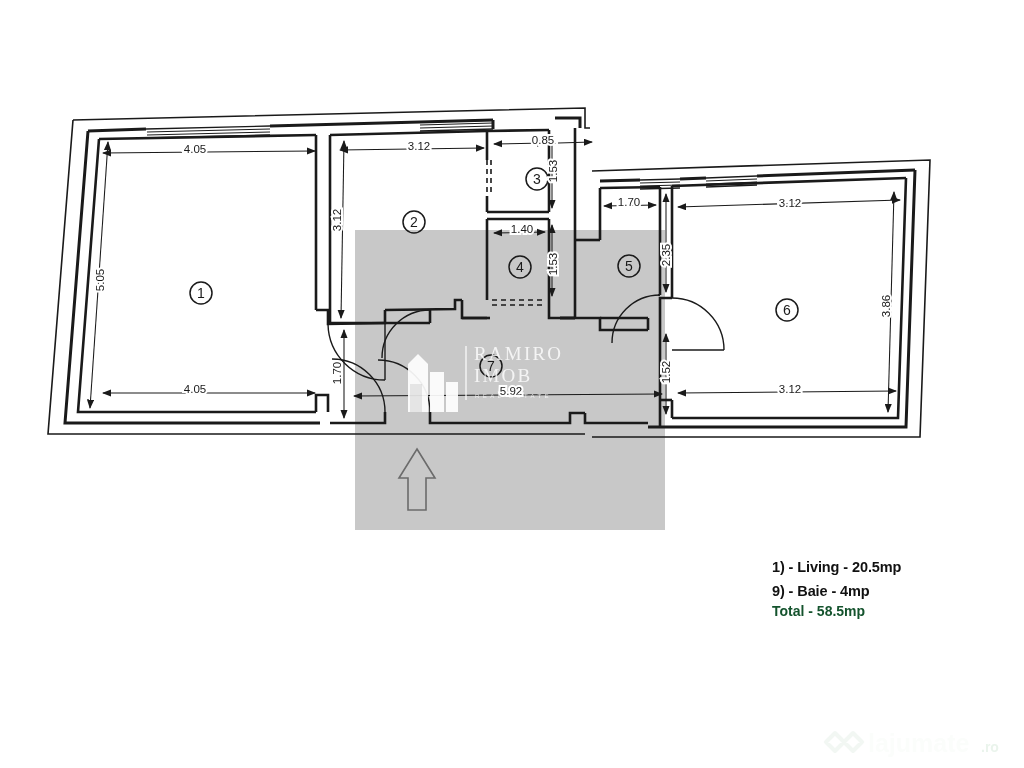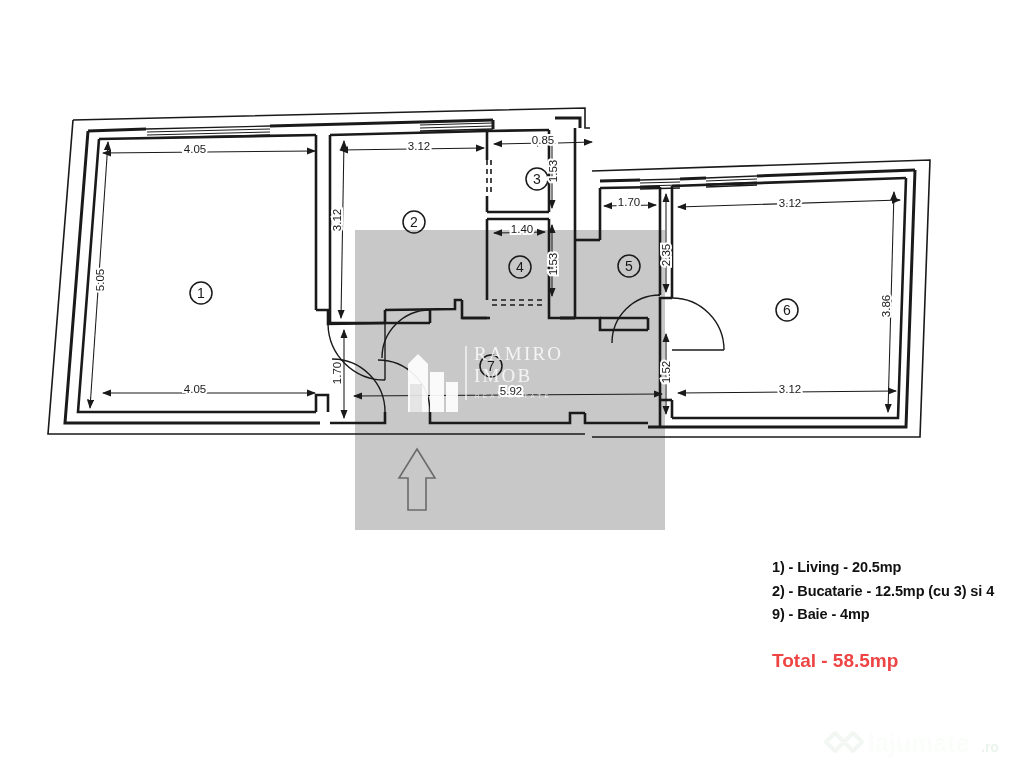--- a/index.html
+++ b/index.html
@@ -31,24 +31,23 @@
     font-family: "Liberation Sans", sans-serif;
     font-size: 14.5px;
     font-weight: bold;
     color: #111111;
     line-height: 23.5px;
     white-space: nowrap;
     letter-spacing: -0.1px;
   }
   .legend-total {
     font-family: "Liberation Sans", sans-serif;
-    font-size: 19px;
+    font-size: 14px;
     font-weight: bold;
-    color: #ef4444;
-    margin-top: 23px;
+    color: #14532d;
     white-space: nowrap;
   }
   .wm-brand {
     position: absolute;
     left: 404px;
     top: 338px;
     width: 180px;
     height: 78px;
     pointer-events: none;
   }
@@ -342,17 +341,16 @@
 
 <svg class="wm-site" viewBox="0 0 196 34">
   <path d="M4,16 L13,7 L22,16 L31,7 L40,16 L31,25 L22,16 L13,25 Z" fill="none" stroke="#f2f7f3" stroke-width="4" stroke-linejoin="round"></path>
   <text id="wm-s1" x="46" y="26" font-family="'Liberation Sans', sans-serif" font-size="25" font-weight="bold" fill="#fbfdfb">lajumate</text>
   <text id="wm-s2" x="159" y="26" font-family="'Liberation Sans', sans-serif" font-size="14" font-weight="bold" fill="#eaf4ec">.ro</text>
 </svg>
 
 <div class="legend">
   <div id="legend-items">
       <div class="legend-line">1) - Living - 20.5mp</div>
-      <div class="legend-line">2) - Bucatarie - 12.5mp (cu 3) si 4</div>
       <div class="legend-line">9) - Baie - 4mp</div>
     </div>
   <div class="legend-total">Total - 58.5mp</div>
 </div>
 
 </body></html>

